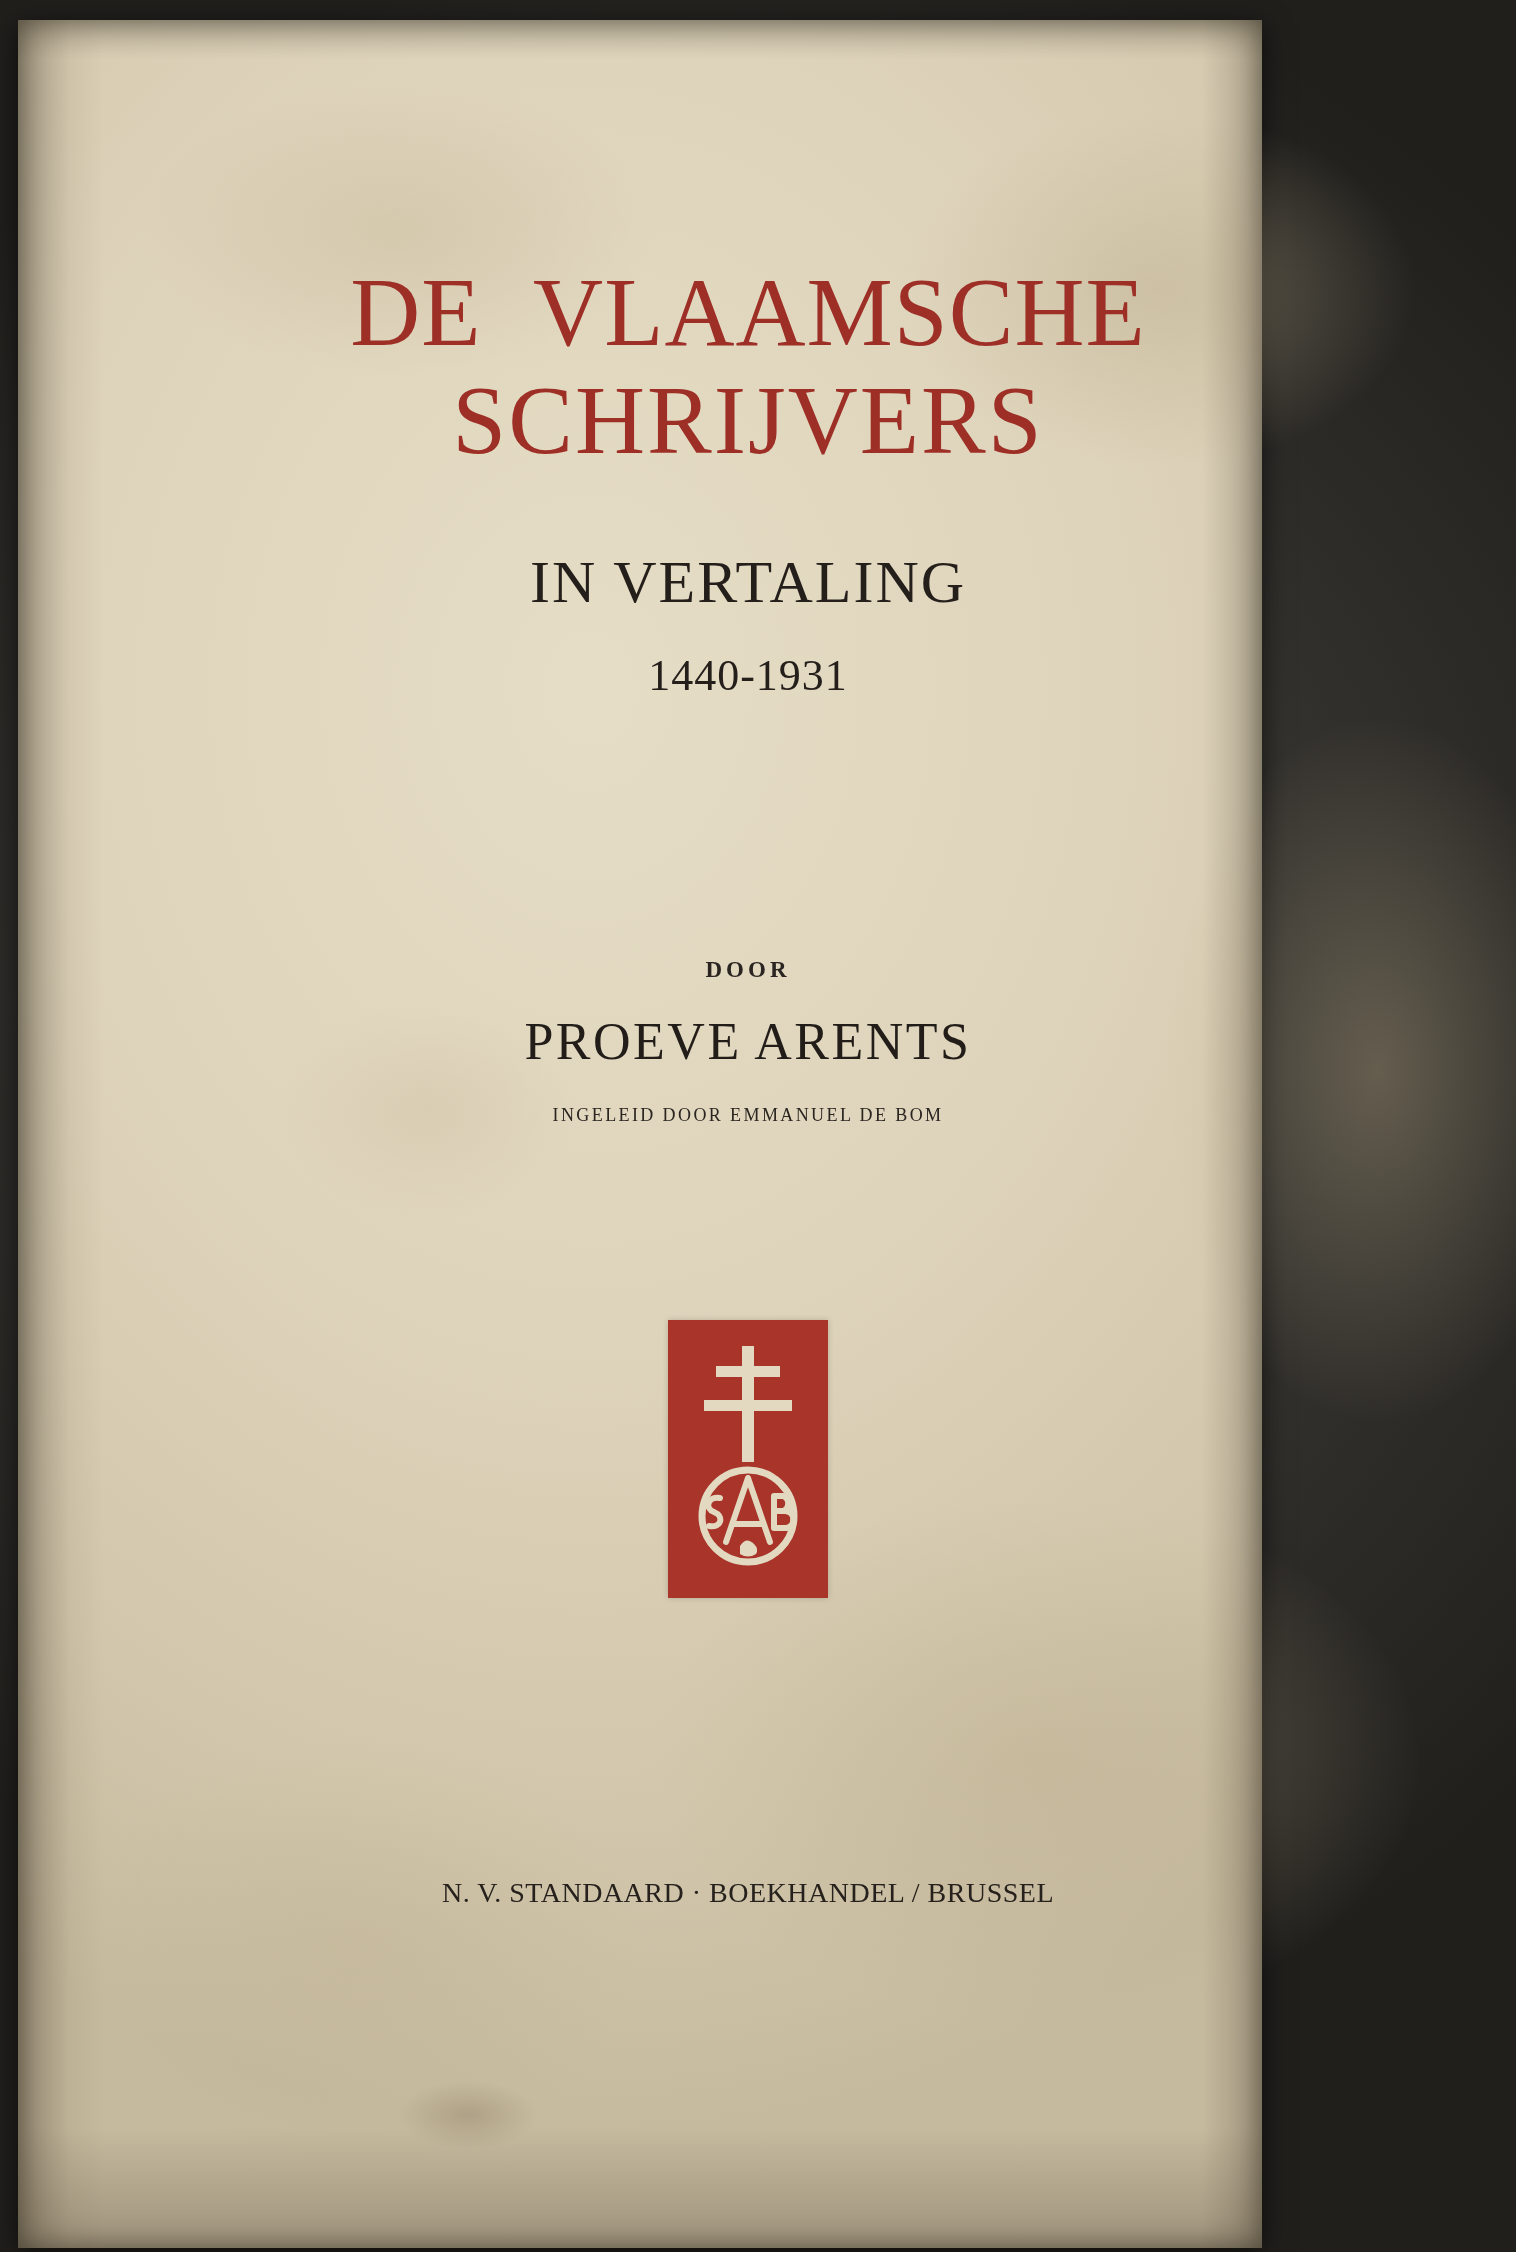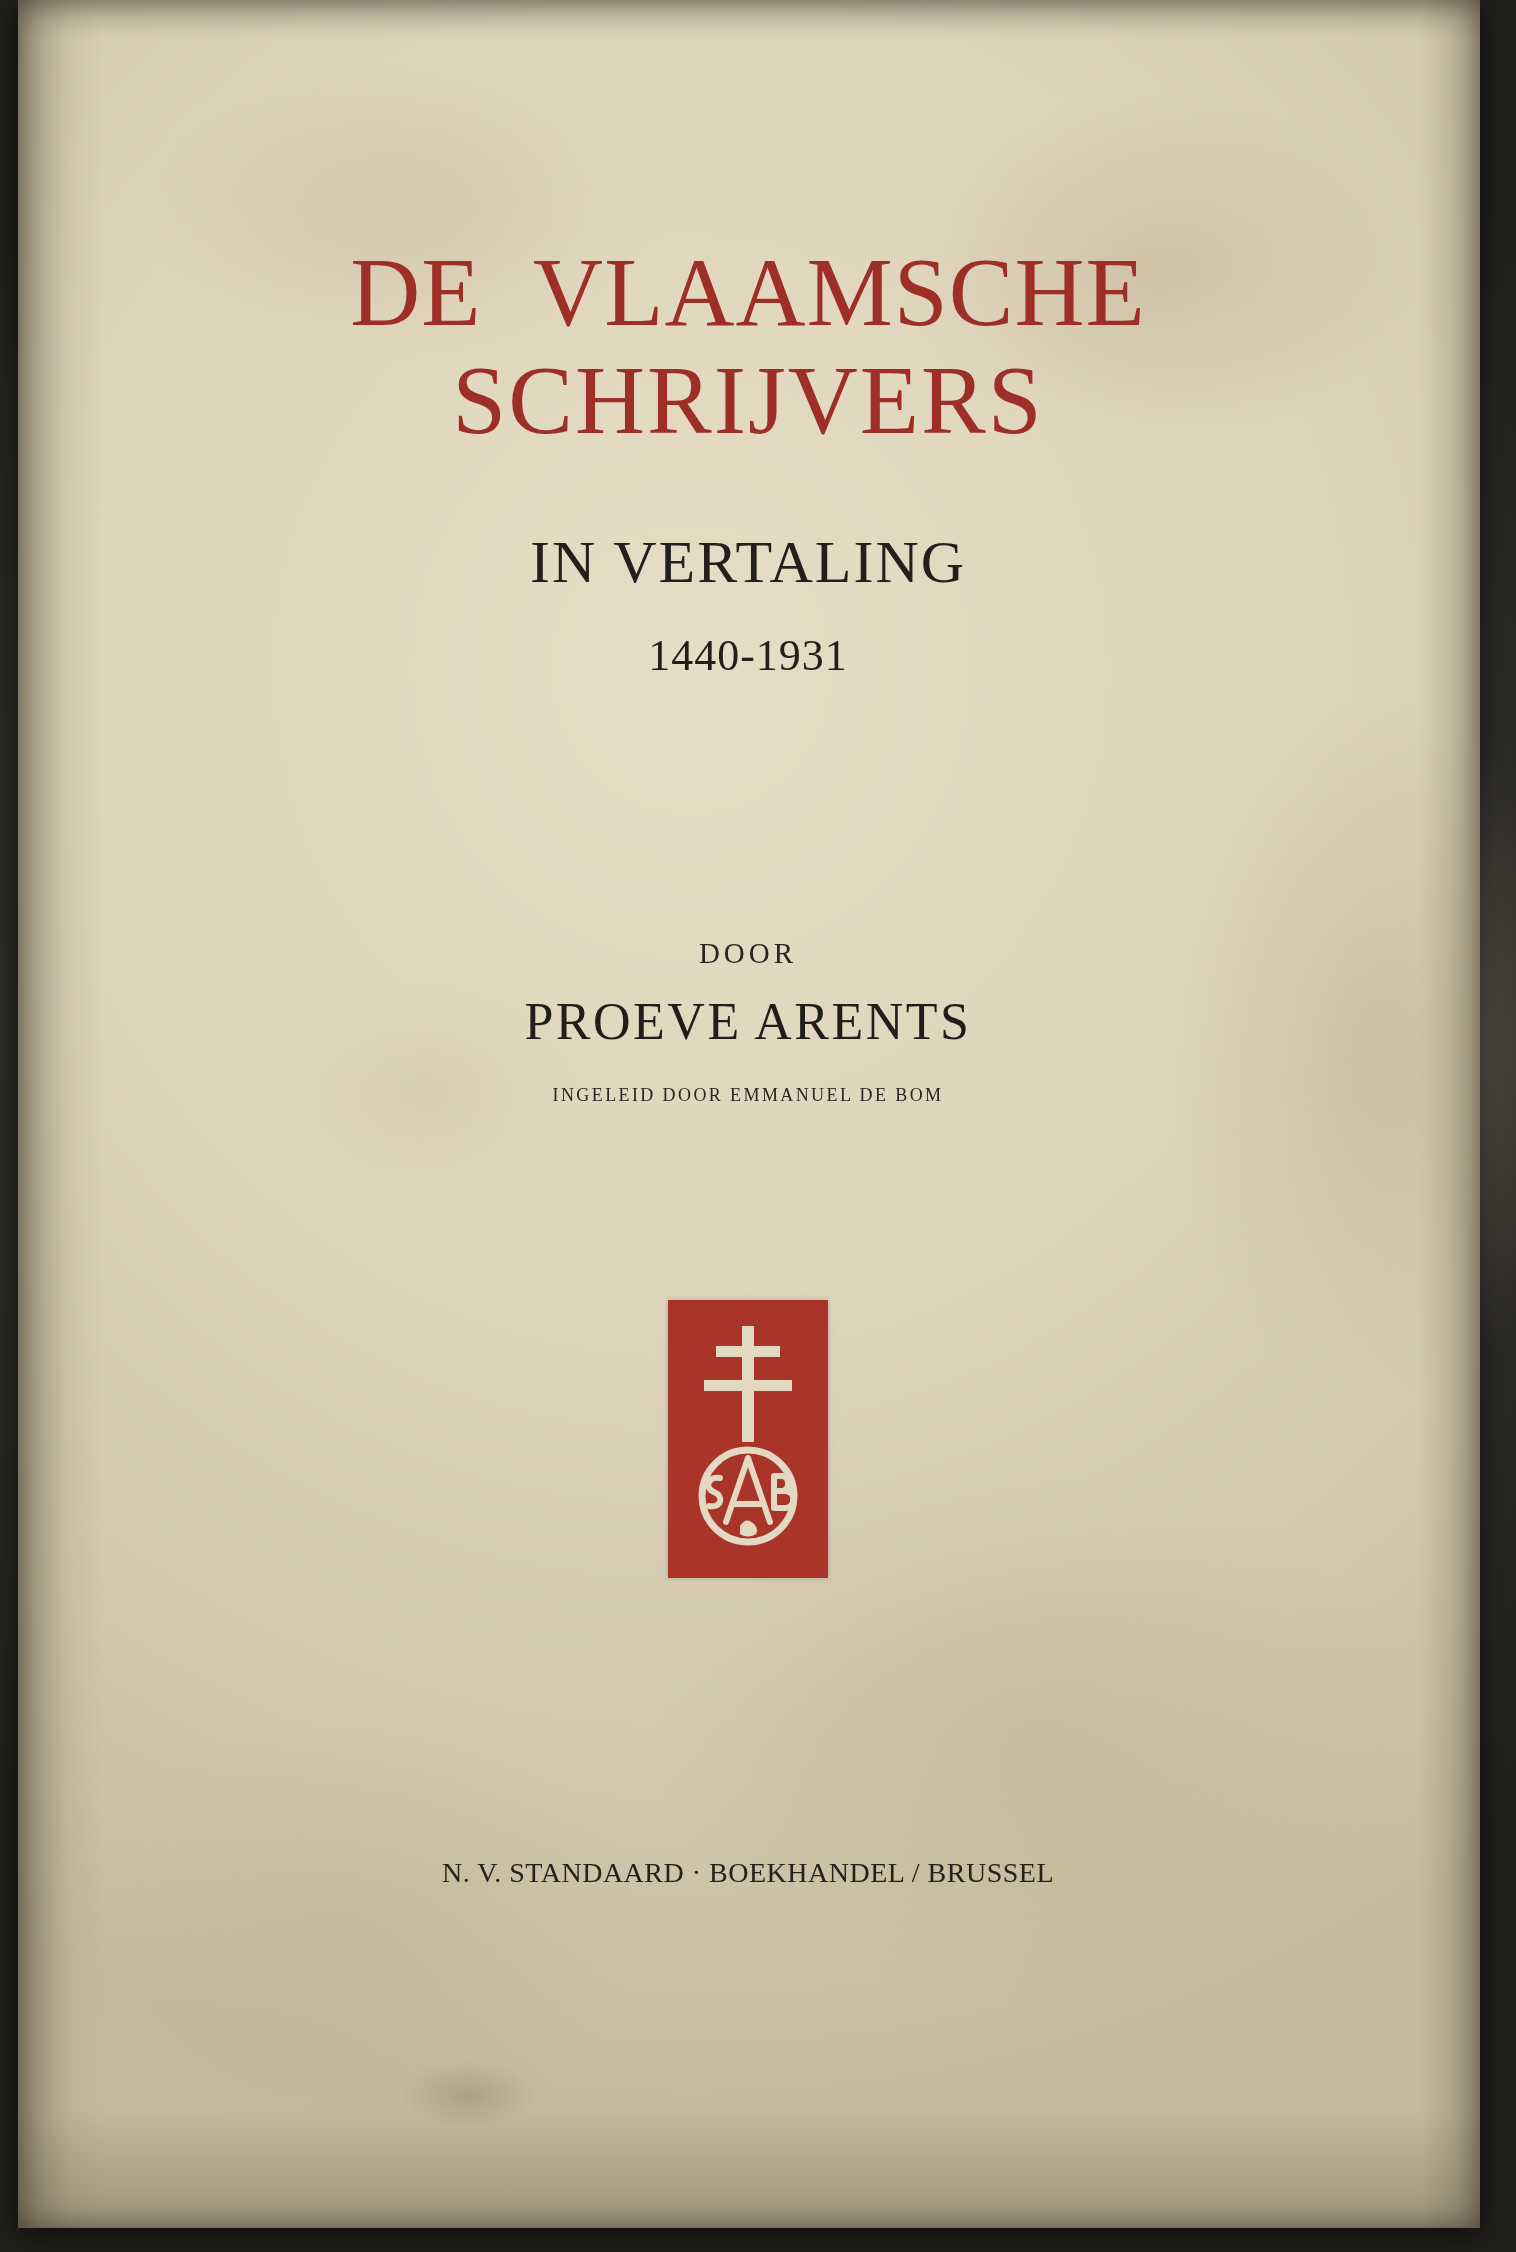--- a/index.html
+++ b/index.html
@@ -21,22 +21,22 @@
     height: 2252px;
     background:
       radial-gradient(circle at 50% 45%, #4a4843 0%, #201f1c 75%);
     overflow: hidden;
   }
 
   
   #cover {
     position: absolute;
     left: 18px;
-    top: 0;
-    width: 1462px;
+    top: 20px;
+    width: 1244px;
     height: 2228px;
     background:
       radial-gradient(ellipse 95% 65% at 46% 30%, #e6ddc6 0%, #ded4bb 45%, #d2c7ac 78%, #c5b99e 100%);
     box-shadow: 0 0 28px rgba(0,0,0,0.55) inset, 0 6px 26px rgba(0,0,0,0.6);
   }
 
   
   .stain {
     position: absolute;
     border-radius: 50%;
@@ -134,23 +134,24 @@
     left: 0; right: 0;
     font-size: 33px;
     letter-spacing: 3.2px;
     color: #2a2520;
   }
 
   .door {
     position: absolute;
     top: 937px;
     left: 0; right: 0;
-    font-size: 29px;
+    font-size: 23px;
     letter-spacing: 4px;
     color: #2a2520;
+    font-weight: bold;
   }
 
   .author {
     position: absolute;
     top: 992px;
     left: 0; right: 0;
     font-size: 52px;
     letter-spacing: 2.5px;
     color: #221d19;
   }

